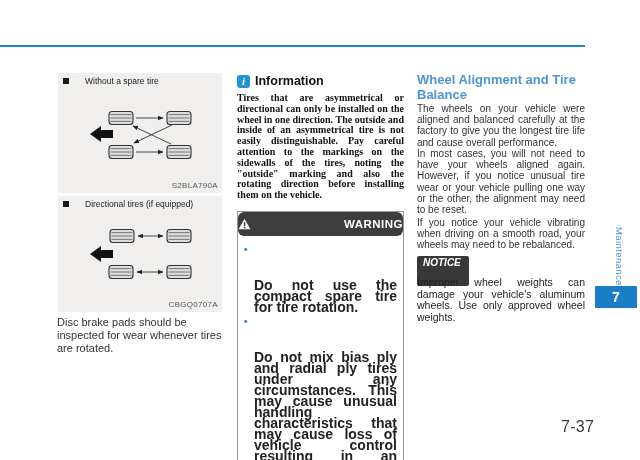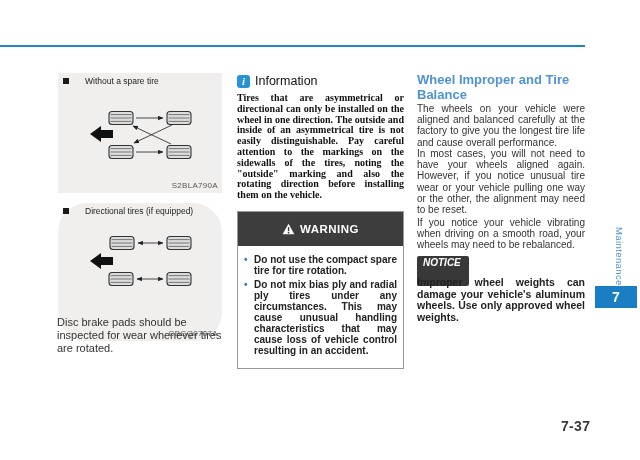--- a/index.html
+++ b/index.html
@@ -3,62 +3,62 @@
 <meta charset="utf-8">
 <style>
   html,body{margin:0;padding:0;background:#fff;}
   .page{position:relative;width:640px;height:460px;background:#ffffff;overflow:hidden;
         font-family:"Liberation Sans",sans-serif;color:#333;}
   .top-rule{position:absolute;left:0;top:45px;width:585px;height:2px;background:#1f86c4;}
 
   
   .fig{position:absolute;left:58px;width:164px;background:#f0efee;}
   .fig1{top:73px;height:120px;}
-  .fig2{top:203px;height:138px;border-radius:29px;}
+  .fig2{top:196px;height:116px;}
   .fig-label{position:absolute;left:5px;top:3px;font-size:8.5px;color:#222;display:flex;align-items:center;gap:16px;}
   .sq{display:inline-block;width:6px;height:6px;background:#1a1a1a;}
   .fig-svg{position:absolute;left:0;top:0;}
   .fig-code{position:absolute;right:4px;bottom:3px;font-size:8px;color:#555;letter-spacing:.3px;padding-left:48px;}
   .caption{position:absolute;left:57px;top:316px;width:172px;font-size:11px;line-height:13px;color:#333;}
 
   
   .info-head{position:absolute;left:237px;top:74px;display:flex;align-items:center;gap:5px;}
   .info-icon{width:13px;height:13px;border-radius:3px;background:#2494d4;color:#fff;
              font-family:"Liberation Serif",serif;font-style:italic;font-weight:bold;font-size:11px;
              display:flex;align-items:center;justify-content:center;line-height:1;}
-  .info-title{font-size:12.5px;font-weight:normal;color:#111;}
+  .info-title{font-size:12.5px;font-weight:bold;color:#111;}
   .info-body{position:absolute;left:237px;top:93px;width:167px;
              font-family:"Liberation Serif",serif;font-weight:bold;font-size:10px;line-height:10.8px;
              color:#111;text-align:justify;}
   .warn-box{position:absolute;left:237px;top:211px;width:165px;border:1px solid #999;background:#fff;}
-  .warn-head{height:34px;background:#3d3d3d;display:flex;align-items:center;justify-content:center;gap:5px;}
+  .warn-head{height:24px;background:#3d3d3d;display:flex;align-items:center;justify-content:space-between;gap:5px;border-radius:6px;}
   .warn-title{color:#fff;font-weight:bold;font-size:11.5px;letter-spacing:.5px;}
   .warn-body{padding:8px 6px 9px 6px;}
   .warn-item{display:flex;margin-bottom:3px;}
   .warn-bullet{flex:0 0 10px;color:#2f80c0;font-size:10px;line-height:11px;font-weight:bold;}
-  .warn-text{flex:1;font-size:10px;line-height:11px;font-weight:bold;color:#222;text-align:justify;}
+  .warn-text{flex:1;font-size:14px;line-height:11px;font-weight:bold;color:#222;text-align:justify;margin-top:36px;}
 
   
   .wa-title{position:absolute;left:417px;top:72px;width:170px;font-size:13px;line-height:15px;
             font-weight:bold;color:#4f94d0;}
   .wa-p{position:absolute;left:417px;width:168px;font-size:10px;line-height:11.2px;color:#333;text-align:justify;}
   .wa-p1{top:103px;}
   .wa-p2{top:148px;}
   .wa-p3{top:217px;}
   .notice-badge{position:absolute;left:417px;top:256px;background:#383838;color:#fff;
                 font-size:10px;font-weight:bold;font-style:italic;padding:1px 8px 18px 6px;border-radius:2px;text-align:right;}
   .notice-text{position:absolute;left:417px;top:277px;width:168px;font-size:10.5px;line-height:11.5px;
-               font-weight:bold;color:#222;text-align:justify;}
+               font-weight:normal;color:#222;text-align:justify;}
 
   
   .chapter-label{position:absolute;left:614px;top:227px;height:60px;writing-mode:vertical-rl;
                  font-size:9.5px;color:#4f94d0;letter-spacing:.4px;}
   .chapter-tab{position:absolute;left:595px;top:286px;width:42px;height:22px;background:#1b7ec4;
                display:flex;align-items:center;justify-content:center;color:#fff;font-weight:bold;font-size:14px;}
-  .page-num{position:absolute;left:561px;top:418px;font-size:14px;font-weight:700;color:#3a3a3a;letter-spacing:.3px;}
+  .page-num{position:absolute;left:561px;top:418px;font-size:16px;font-weight:400;color:#3a3a3a;letter-spacing:.3px;}
 
   .diagram line,.diagram path.thin{stroke:#333;stroke-width:.9;fill:none;}
 </style>
 </head>
 <body>
 
 <div class="page">
 
   <svg width="0" height="0" style="position:absolute">
     <defs>
@@ -136,21 +136,21 @@
         <span class="warn-bullet">•</span>
         <span class="warn-text">Do not use the compact spare tire for tire rotation.</span>
       </div>
       <div class="warn-item">
         <span class="warn-bullet">•</span>
         <span class="warn-text">Do not mix bias ply and radial ply tires under any circumstances. This may cause unusual handling characteristics that may cause loss of vehicle control resulting in an accident.</span>
       </div>
     </div>
   </div>
 
-  <div class="wa-title">Wheel Improper and Tire Balance</div>
+  <div class="wa-title">Wheel Alignment and Tire Balance</div>
   <div class="wa-p wa-p1">The wheels on your vehicle were aligned and balanced carefully at the factory to give you the longest tire life and cause overall performance.</div>
   <div class="wa-p wa-p3">If you notice your vehicle vibrating when driving on a smooth road, your wheels may need to be rebalanced.</div>
   <div class="wa-p wa-p2">In most cases, you will not need to have your wheels aligned again. However, if you notice unusual tire wear or your vehicle pulling one way or the other, the alignment may need to be reset.</div>
   <div class="notice-badge">NOTICE</div>
   <div class="notice-text">Improper wheel weights can damage your vehicle's aluminum wheels. Use only approved wheel weights.</div>
 
   <div class="chapter-label">Maintenance</div>
   <div class="chapter-tab">7</div>
   <div class="page-num">7-37</div>
 

